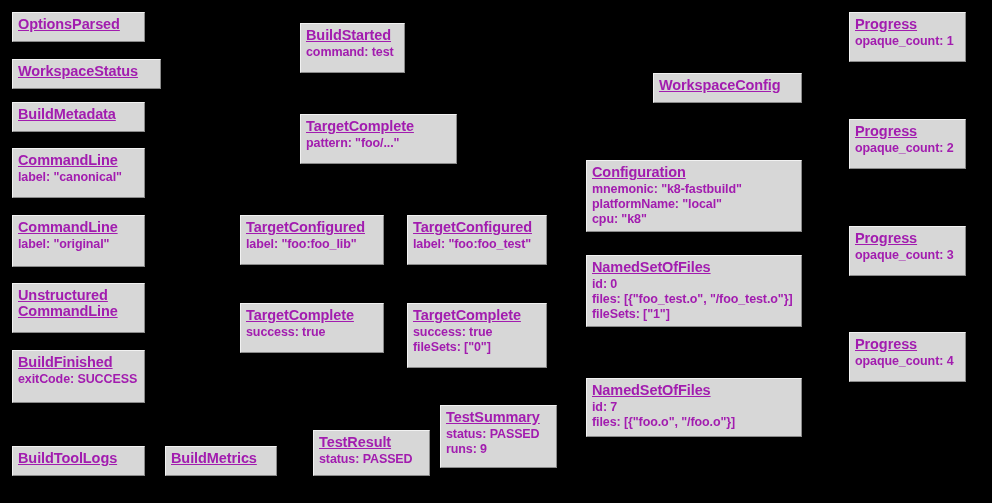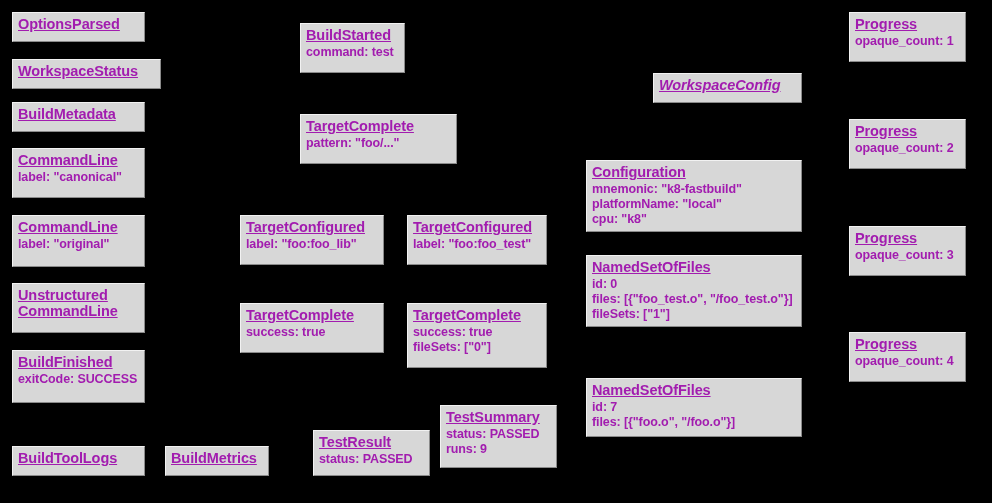--- a/index.html
+++ b/index.html
@@ -94,21 +94,21 @@
     <div class="node" style="left: 12px; top: 446px; width: 133px; height: 30px;">
       <span class="node-title">BuildToolLogs</span>
       <span class="node-fields"></span>
     </div>
     <div class="node" style="left: 12px; top: 350px; width: 133px; height: 53px;">
       <span class="node-title">BuildFinished</span>
       <span class="node-fields">
         <span class="node-field">exitCode: SUCCESS</span>
       </span>
     </div>
-    <div class="node" style="left: 165px; top: 446px; width: 104px; height: 30px;">
+    <div class="node" style="left: 165px; top: 446px; width: 112px; height: 30px;">
       <span class="node-title">BuildMetrics</span>
       <span class="node-fields"></span>
     </div>
     <div class="node" style="left: 300px; top: 23px; width: 105px; height: 50px;">
       <span class="node-title">BuildStarted</span>
       <span class="node-fields">
         <span class="node-field">command: test</span>
       </span>
     </div>
     <div class="node" style="left: 300px; top: 114px; width: 157px; height: 50px;">
@@ -148,21 +148,21 @@
         <span class="node-field">status: PASSED</span>
       </span>
     </div>
     <div class="node" style="left: 440px; top: 405px; width: 117px; height: 63px;">
       <span class="node-title">TestSummary</span>
       <span class="node-fields">
         <span class="node-field">status: PASSED</span>
         <span class="node-field">runs: 9</span>
       </span>
     </div>
-    <div class="node" style="left: 653px; top: 73px; width: 149px; height: 30px; font-style: italic;">
+    <div class="node" style="left: 653px; top: 73px; width: 149px; height: 30px;">
       <span class="node-title">WorkspaceConfig</span>
       <span class="node-fields"></span>
     </div>
     <div class="node" style="left: 586px; top: 160px; width: 216px; height: 72px;">
       <span class="node-title">Configuration</span>
       <span class="node-fields">
         <span class="node-field">mnemonic: "k8-fastbuild"</span>
         <span class="node-field">platformName: "local"</span>
         <span class="node-field">cpu: "k8"</span>
       </span>

